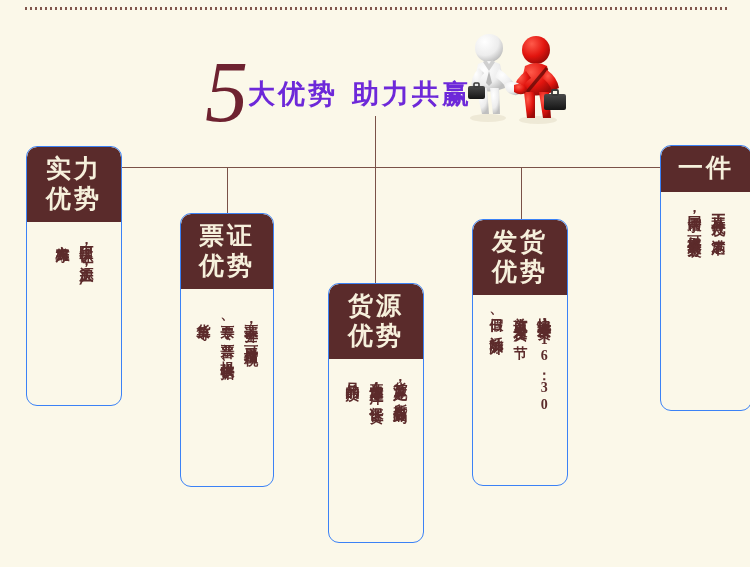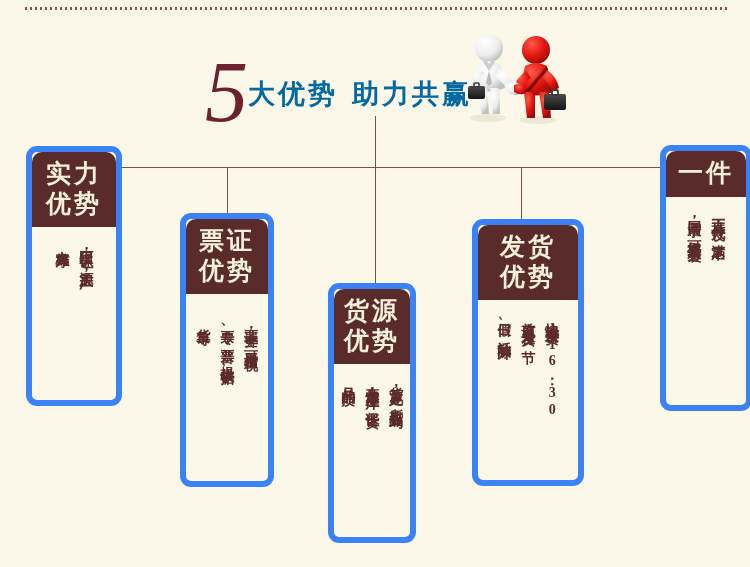--- a/index.html
+++ b/index.html
@@ -52,21 +52,21 @@
     font-style: italic;
     color: #6e2230;
     letter-spacing: -2px;
     position: relative;
     top: 6px;
   }
   .headline-text {
     font-family: "Liberation Serif", serif;
     font-size: 27px;
     font-weight: bold;
-    color: #0369a1;
+    color: #6d28d9;
     letter-spacing: 3px;
     position: relative;
     top: -8px;
     left: 2px;
   }
   .headline-text .gap { display:inline-block; width: 14px; }
 
   
   .illus {
     position: absolute;
@@ -89,21 +89,21 @@
   }
   .v-stem  { left: 375px; top: 116px; width: 1px; height: 52px; }
   .v-drop2 { left: 227px; top: 167px; width: 1px; height: 52px; }
   .v-drop3 { left: 375px; top: 167px; width: 1px; height: 118px; }
   .v-drop4 { left: 521px; top: 167px; width: 1px; height: 52px; }
 
   
   .card {
     position: absolute;
     box-sizing: border-box;
-    border: 6px solid #3b82f6;
+    border: 1px solid #3b82f6;
     border-radius: 11px;
     background: #fbf8e9;
     overflow: hidden;
     display: flex;
     flex-direction: column;
   }
   .card-head {
     background: #5a2b2b;
     color: #f6f0dc;
     flex: 0 0 auto;
@@ -142,22 +142,22 @@
     font-size: 14px;
     line-height: 1.42;
     letter-spacing: 1.5px;
     color: #5c2b2b;
     white-space: nowrap;
   }
 
   
   #card-1 { left: 26px;  top: 146px; width: 96px;  height: 260px; }
   #card-2 { left: 180px; top: 213px; width: 94px;  height: 274px; gap: 12px; }
-  #card-3 { left: 328px; top: 283px; width: 88px;  height: 260px; }
-  #card-4 { left: 472px; top: 219px; width: 112px;  height: 267px; }
+  #card-3 { left: 328px; top: 283px; width: 96px;  height: 260px; }
+  #card-4 { left: 472px; top: 219px; width: 96px;  height: 267px; }
   #card-5 { left: 660px; top: 145px; width: 92px;  height: 266px; }
 </style>
 </head>
 <body>
 
 <div id="stage">
 
   <div class="top-dots"></div>
 
   <div class="headline">

